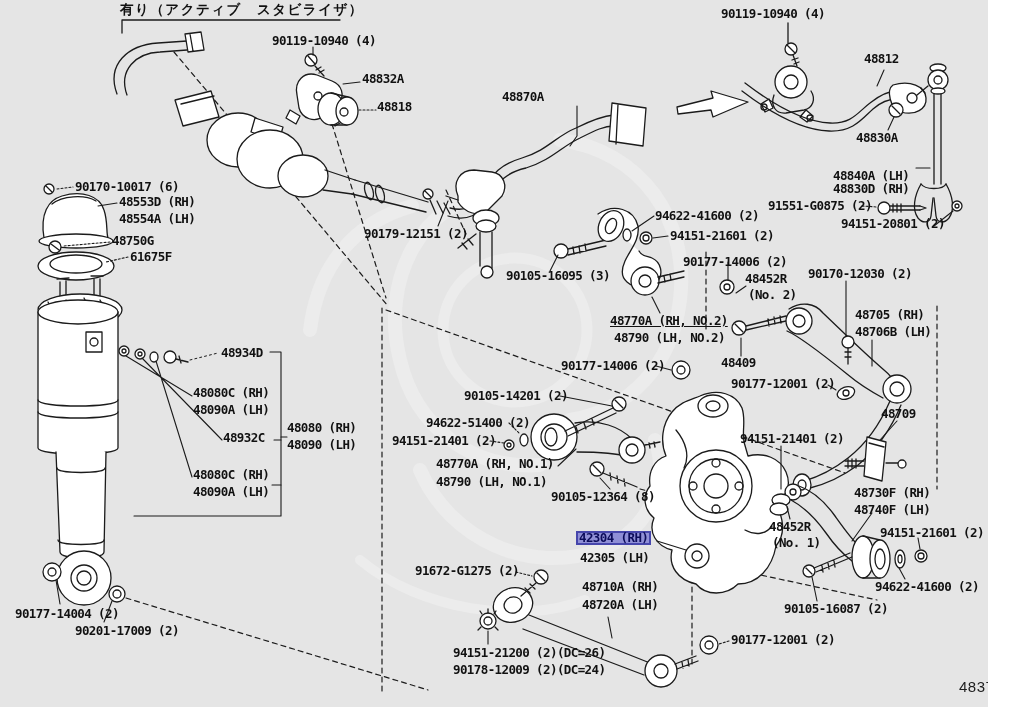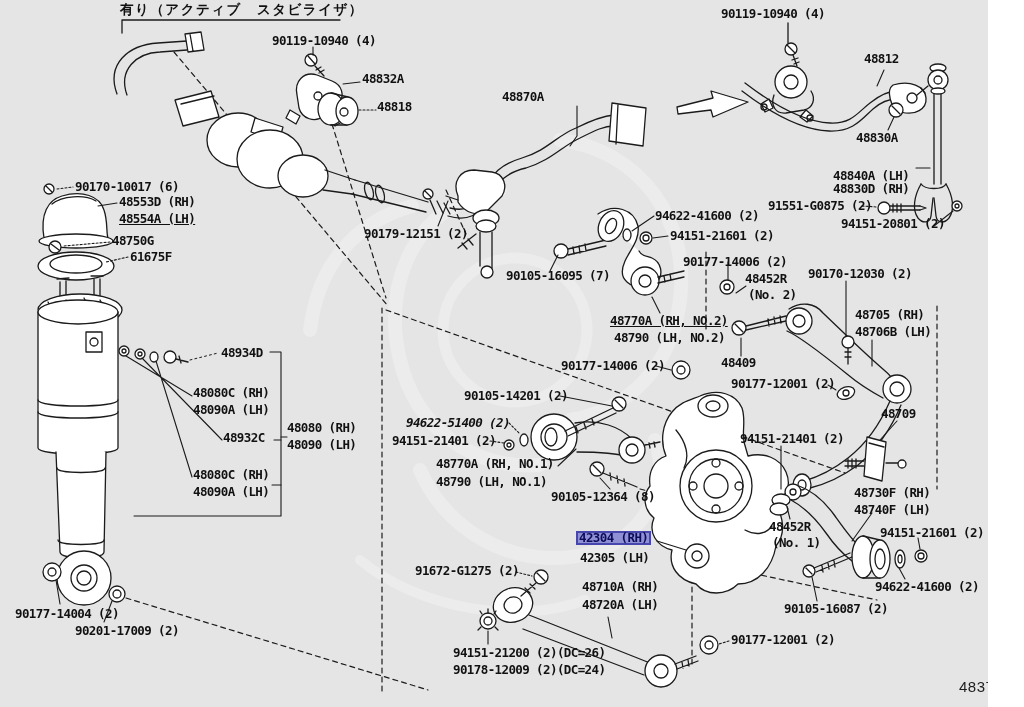--- a/index.html
+++ b/index.html
@@ -352,25 +352,25 @@
       <div class="plabel" style="left: 502px; top: 90px;">48870A</div>
       <div class="plabel" style="left: 721px; top: 7px;">90119-10940 (4)</div>
       <div class="plabel" style="left: 864px; top: 52px;">48812</div>
       <div class="plabel" style="left: 856px; top: 131px;">48830A</div>
       <div class="plabel" style="left: 833px; top: 152px; margin-top: 30px;">48830D (RH)</div>
       <div class="plabel" style="left: 833px; top: 169px;">48840A (LH)</div>
       <div class="plabel" style="left: 768px; top: 199px;">91551-G0875 (2)</div>
       <div class="plabel" style="left: 841px; top: 217px;">94151-20801 (2)</div>
       <div class="plabel" style="left: 75px; top: 180px;">90170-10017 (6)</div>
       <div class="plabel" style="left: 119px; top: 195px;">48553D (RH)</div>
-      <div class="plabel" style="left: 119px; top: 212px; text-decoration: underline;">48554A (LH)</div>
+      <div class="plabel" style="left: 119px; top: 212px;">48554A (LH)</div>
       <div class="plabel" style="left: 112px; top: 234px;">48750G</div>
       <div class="plabel" style="left: 130px; top: 250px;">61675F</div>
       <div class="plabel" style="left: 364px; top: 227px;">90179-12151 (2)</div>
-      <div class="plabel" style="left: 506px; top: 269px;">90105-16095 (7)</div>
+      <div class="plabel" style="left: 506px; top: 269px;">90105-16095 (3)</div>
       <div class="plabel" style="left: 655px; top: 209px;">94622-41600 (2)</div>
       <div class="plabel" style="left: 670px; top: 229px;">94151-21601 (2)</div>
       <div class="plabel" style="left: 683px; top: 255px;">90177-14006 (2)</div>
       <div class="plabel" style="left: 745px; top: 272px;">48452R</div>
       <div class="plabel" style="left: 748px; top: 288px;">(No. 2)</div>
       <div class="plabel" style="left: 610px; top: 314px; text-decoration: underline;">48770A (RH, NO.2)</div>
       <div class="plabel" style="left: 614px; top: 331px;">48790 (LH, NO.2)</div>
       <div class="plabel" style="left: 808px; top: 267px;">90170-12030 (2)</div>
       <div class="plabel" style="left: 855px; top: 308px;">48705 (RH)</div>
       <div class="plabel" style="left: 855px; top: 325px;">48706B (LH)</div>
@@ -380,21 +380,21 @@
       <div class="plabel" style="left: 881px; top: 407px;">48709</div>
       <div class="plabel" style="left: 221px; top: 346px;">48934D</div>
       <div class="plabel" style="left: 193px; top: 386px;">48080C (RH)</div>
       <div class="plabel" style="left: 193px; top: 403px;">48090A (LH)</div>
       <div class="plabel" style="left: 223px; top: 431px;">48932C</div>
       <div class="plabel" style="left: 287px; top: 421px;">48080 (RH)</div>
       <div class="plabel" style="left: 287px; top: 438px;">48090 (LH)</div>
       <div class="plabel" style="left: 193px; top: 468px;">48080C (RH)</div>
       <div class="plabel" style="left: 193px; top: 485px;">48090A (LH)</div>
       <div class="plabel" style="left: 464px; top: 389px;">90105-14201 (2)</div>
-      <div class="plabel" style="left: 406px; top: 416px; font-style: italic;">94622-51400 (2)</div>
+      <div class="plabel" style="left: 426px; top: 416px;">94622-51400 (2)</div>
       <div class="plabel" style="left: 392px; top: 434px;">94151-21401 (2)</div>
       <div class="plabel" style="left: 436px; top: 457px;">48770A (RH, NO.1)</div>
       <div class="plabel" style="left: 436px; top: 475px;">48790 (LH, NO.1)</div>
       <div class="plabel" style="left: 551px; top: 490px;">90105-12364 (8)</div>
       <div class="plabel" style="left: 740px; top: 432px;">94151-21401 (2)</div>
       <div class="plabel" style="left: 854px; top: 486px;">48730F (RH)</div>
       <div class="plabel" style="left: 854px; top: 503px;">48740F (LH)</div>
       <div class="plabel" style="left: 769px; top: 520px;">48452R</div>
       <div class="plabel" style="left: 772px; top: 536px;">(No. 1)</div>
       <div class="plabel" style="left: 880px; top: 526px;">94151-21601 (2)</div>

